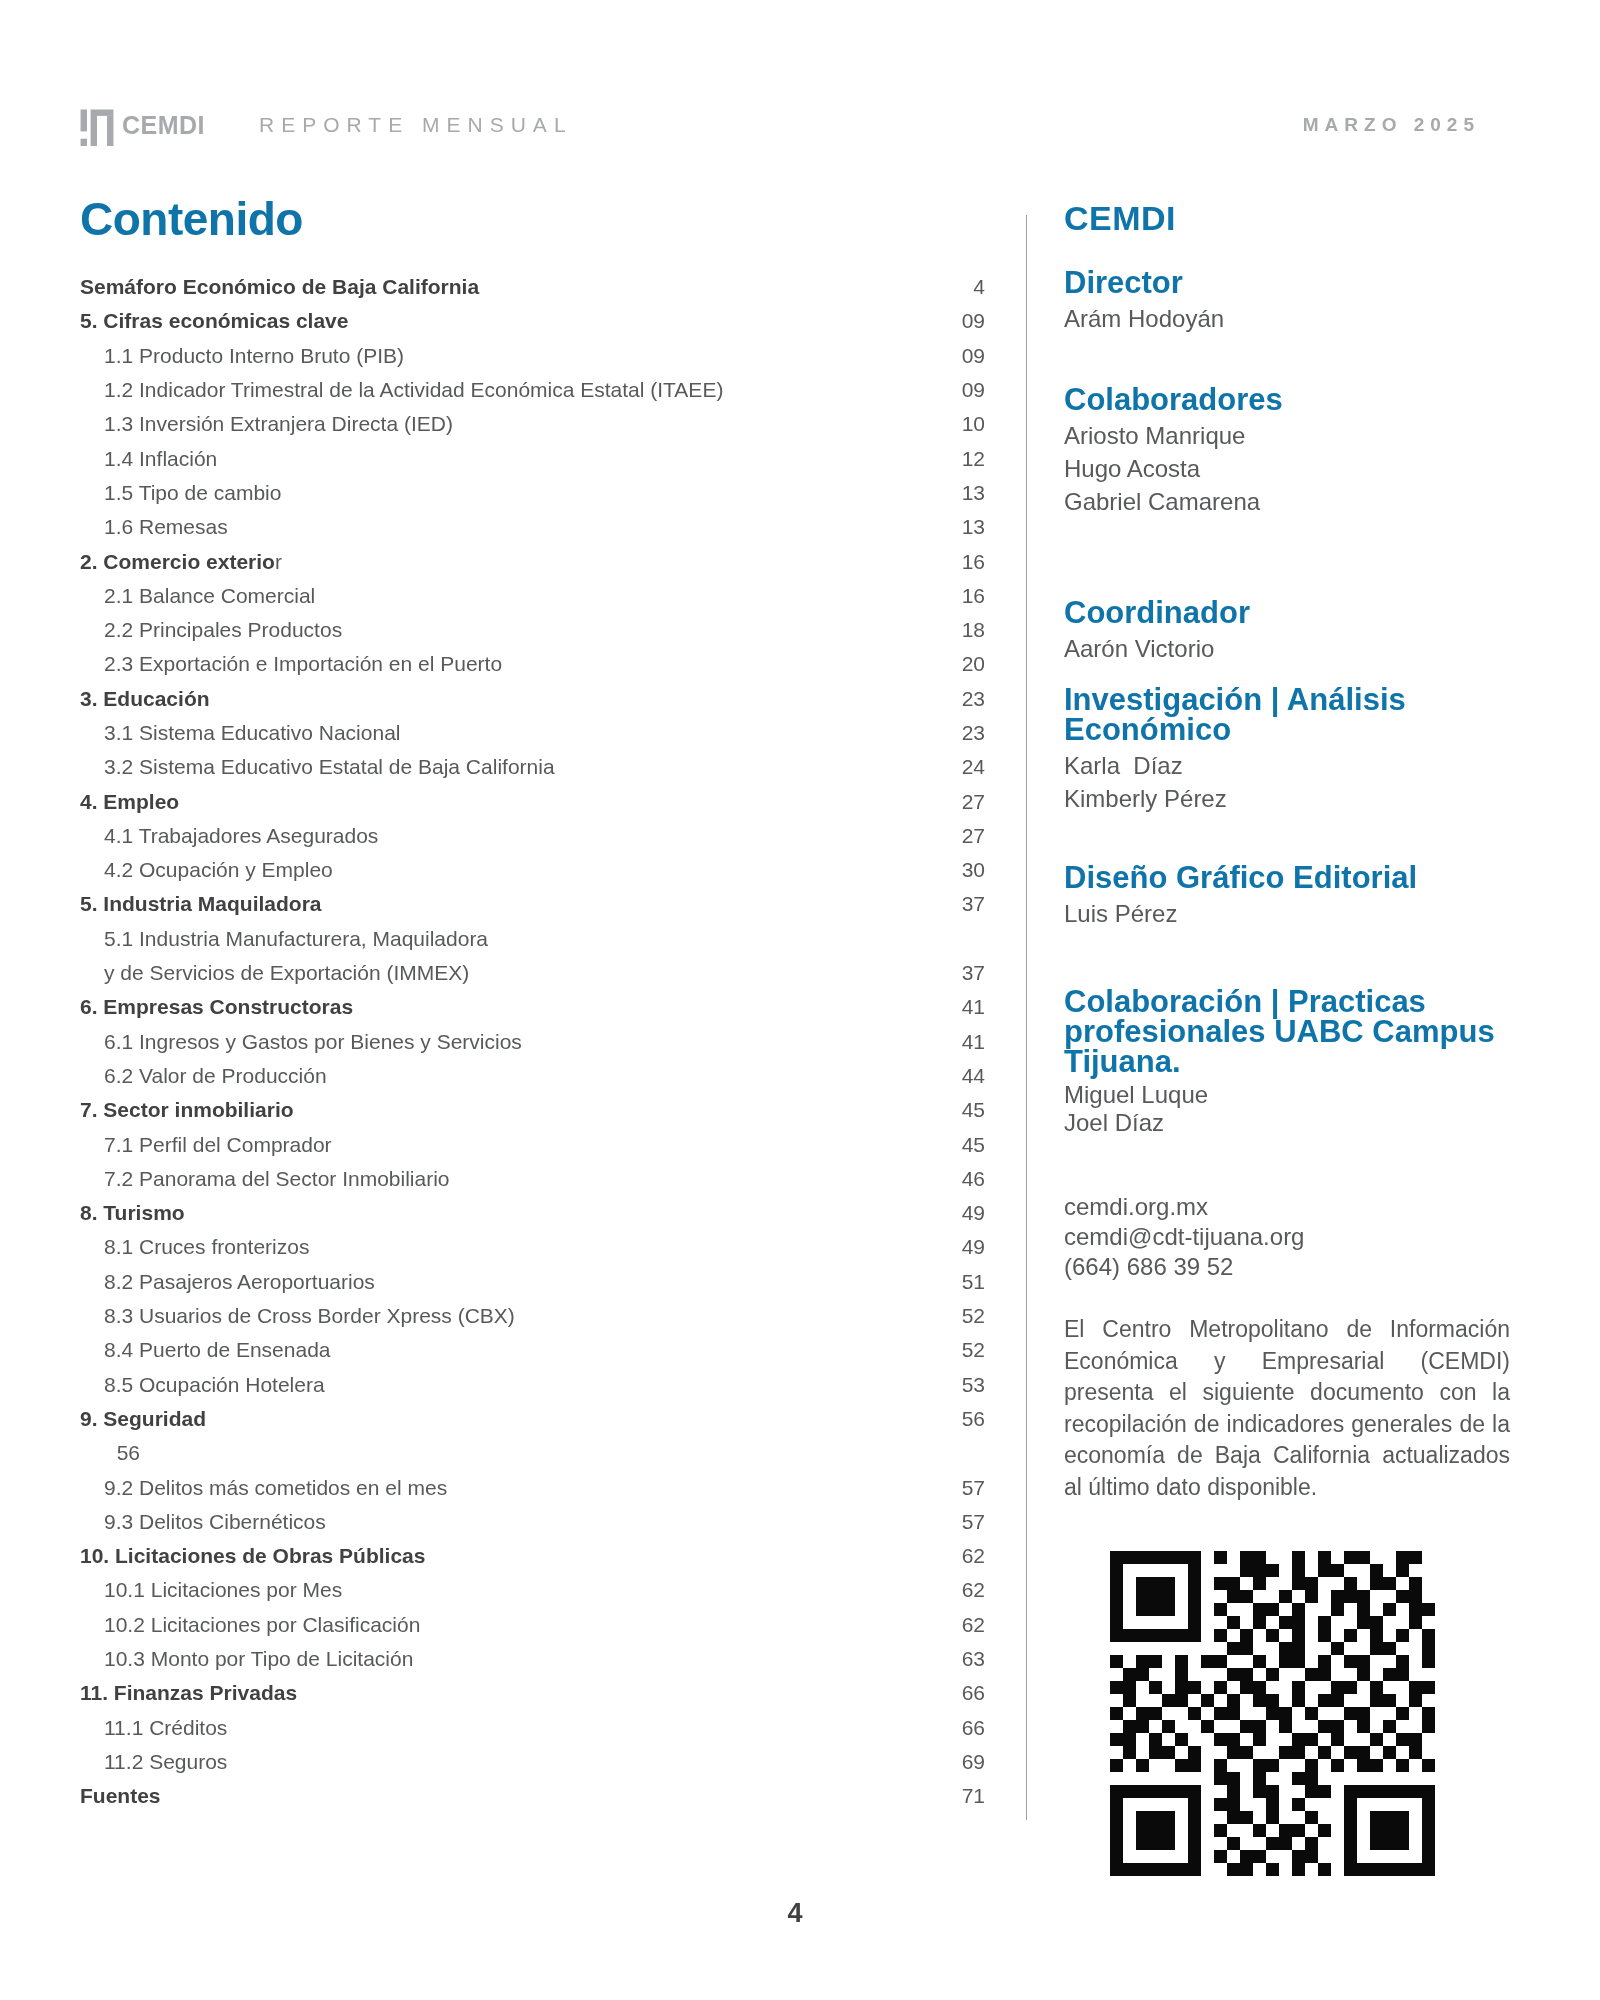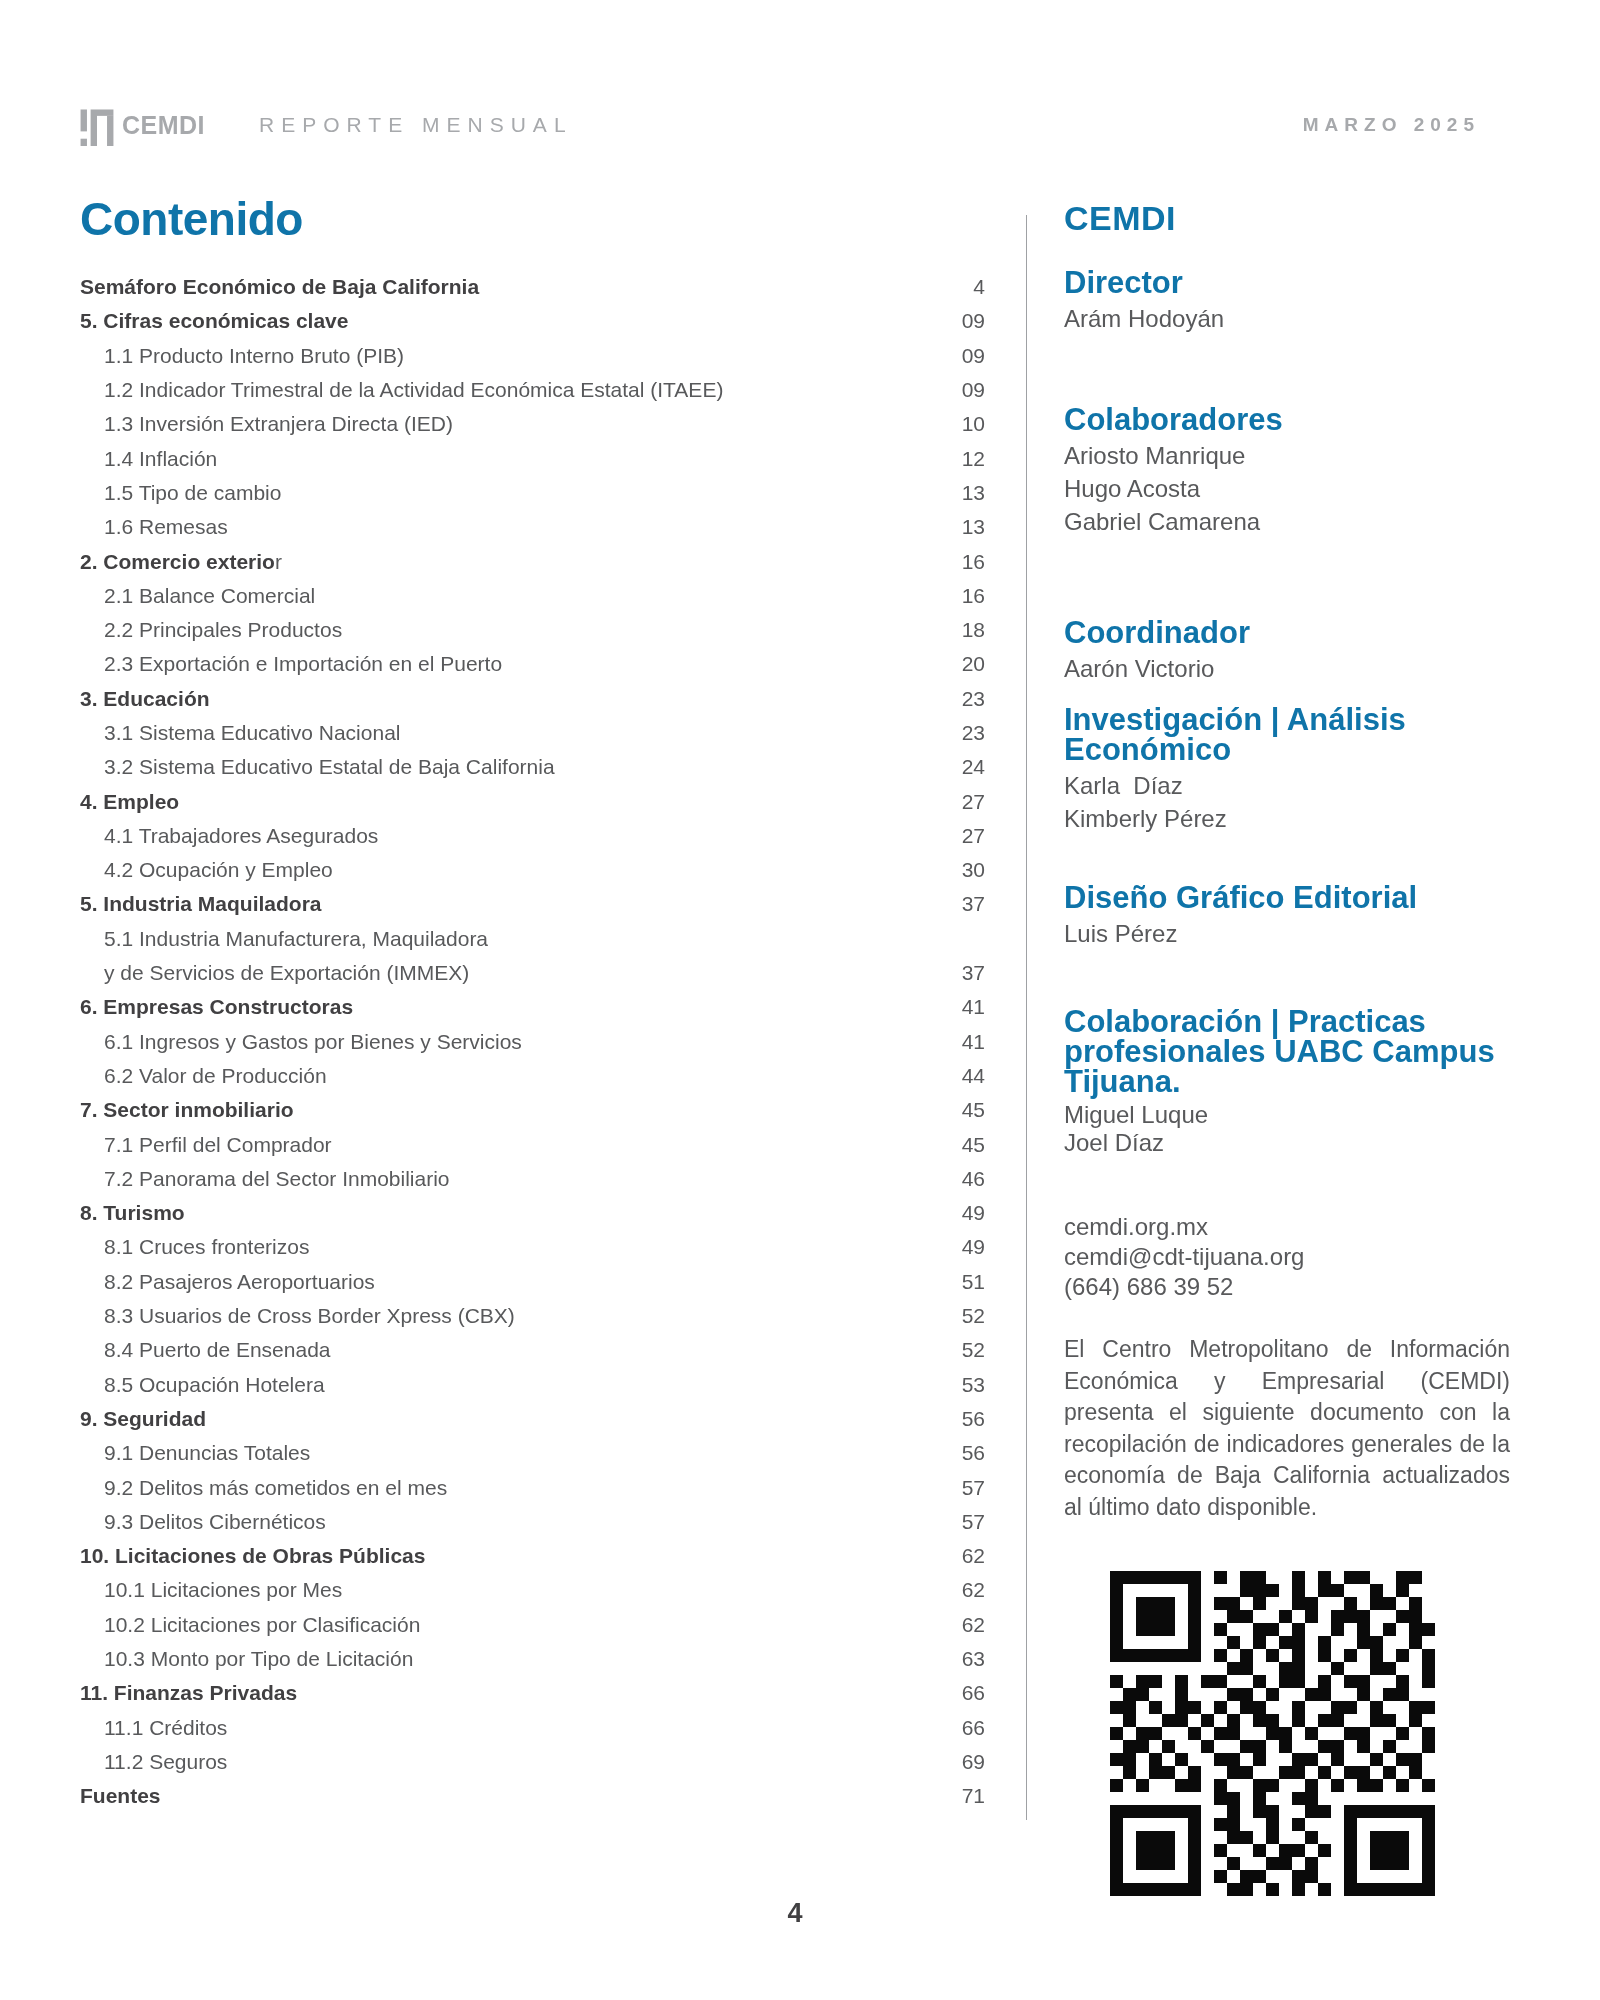--- a/index.html
+++ b/index.html
@@ -66,21 +66,21 @@
 
   
   .right-col{
     position:absolute; left:1064px; top:196px; width:446px;
   }
   .credits-title{
     font-size:34px; font-weight:700; color:var(--blue); line-height:44px;
     margin-bottom:28px; letter-spacing:.5px;
   }
   .credit-section{display:block;}
-  .credit-section:nth-of-type(2){margin-top:70px;}
+  .credit-section:nth-of-type(2){margin-top:50px;}
   .credit-section:nth-of-type(3){margin-top:80px;}
   .credit-section:nth-of-type(4){margin-top:20px;}
   .credit-section:nth-of-type(5){margin-top:48px;}
   .credit-section:nth-of-type(6){margin-top:57px;}
   .credit-heading{margin-bottom:4px;}
   .credit-heading div{
     font-size:31px; font-weight:700; color:var(--blue); line-height:30px;
   }
   .credit-name{
     font-size:24px; color:var(--gray); line-height:33px; white-space:pre-wrap;
@@ -268,21 +268,20 @@
     </div>
     <div class="toc-row indent">
       <span class="toc-label">8.5 Ocupación Hotelera</span>
       <span class="toc-page">53</span>
     </div>
     <div class="toc-row bold">
       <span class="toc-label">9. Seguridad</span>
       <span class="toc-page">56</span>
     </div>
     <div class="toc-row indent">
-      <span class="toc-label">9.1 Denuncias Totales</span>
       <span class="toc-page">56</span>
     </div>
     <div class="toc-row indent">
       <span class="toc-label">9.2 Delitos más cometidos en el mes</span>
       <span class="toc-page">57</span>
     </div>
     <div class="toc-row indent">
       <span class="toc-label">9.3 Delitos Cibernéticos</span>
       <span class="toc-page">57</span>
     </div>

